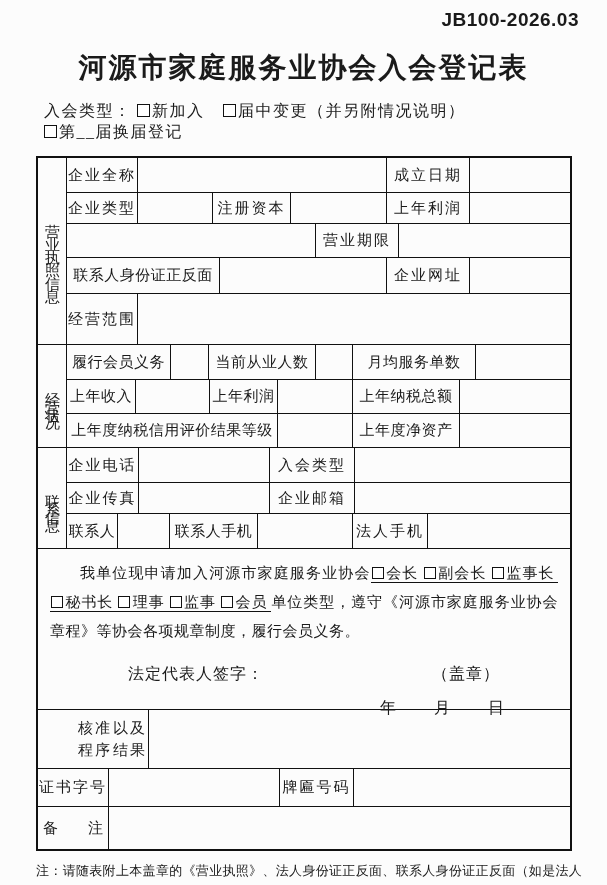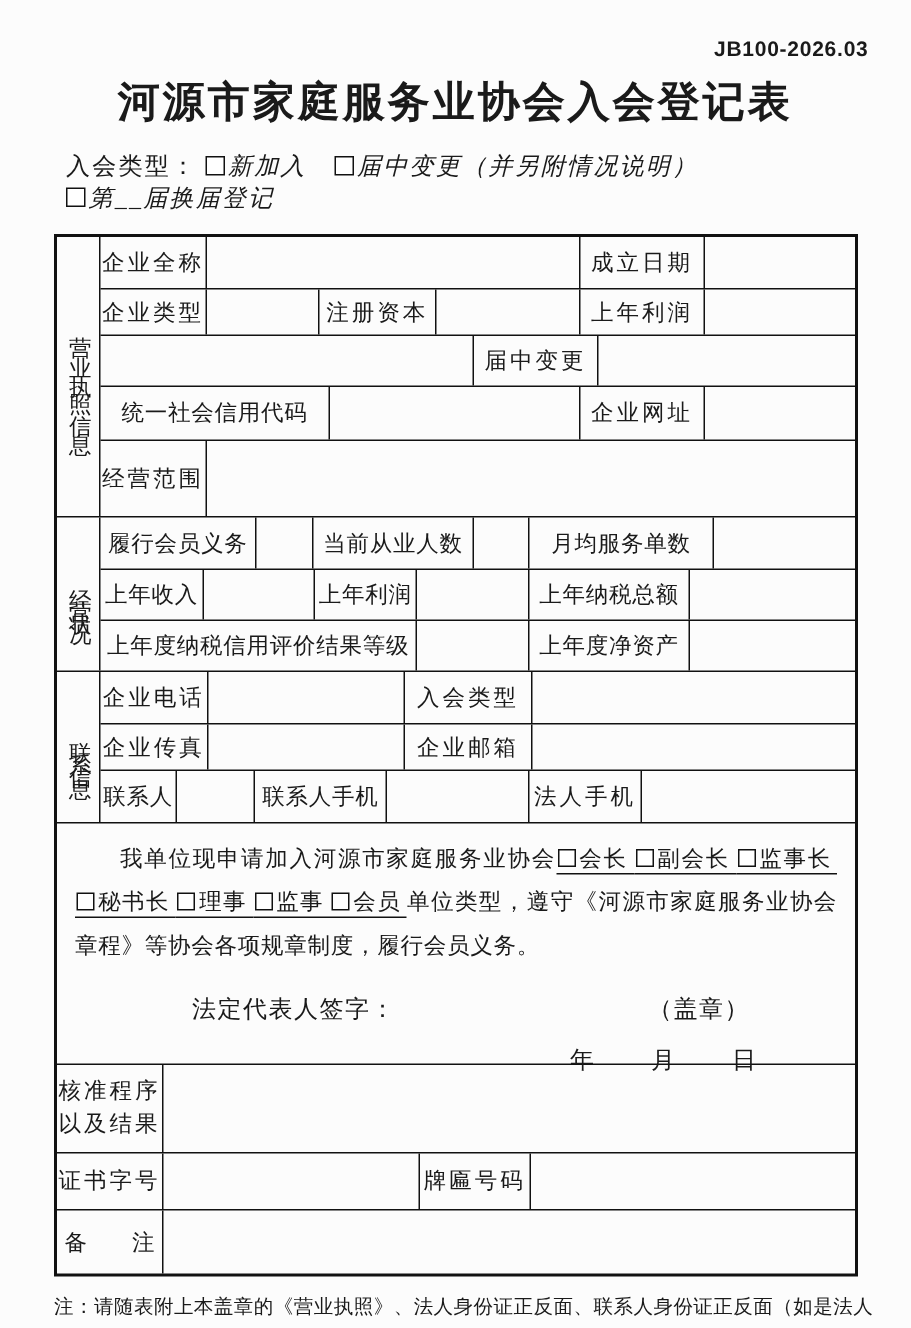--- a/index.html
+++ b/index.html
@@ -1,23 +1,23 @@
 <!DOCTYPE html>
 <html><head>
 <meta charset="utf-8">
 <style>
   html,body{margin:0;padding:0;background:#fbfbfb;}
   .page{position:relative;width:607px;height:885px;background:#fcfcfc;
         font-family:"Liberation Serif", serif;color:#1a1a1a;overflow:hidden;}
-  .doc-code{position:absolute;top:24px;right:28px;font-family:"Liberation Sans",sans-serif;
-        font-size:14px;font-weight:600;letter-spacing:.5px;}
+  .doc-code{position:absolute;top:9px;right:28px;font-family:"Liberation Sans",sans-serif;
+        font-size:19px;font-weight:600;letter-spacing:.5px;}
   .title{margin:0;padding-top:52px;text-align:center;font-size:28px;font-weight:700;
         letter-spacing:2px;font-family:"Liberation Sans",sans-serif;line-height:1.15;}
   .mtype{margin:17px 0 0 44px;font-size:16px;letter-spacing:1.5px;font-weight:500;}
-  .mtype .opt{margin-right:13px;white-space:nowrap;font-style:italic;}
+  .mtype .opt{margin-right:13px;white-space:nowrap;}
   .cb{display:inline-block;width:13px;height:13px;border:1.5px solid #111;
         box-sizing:border-box;background:#fff;vertical-align:-1px;margin-right:2px;}
   .tbl{margin:13px 0 0 36px;width:536px;border:2px solid #111;box-sizing:border-box;
         background:#fcfcfc;}
   .sect{display:flex;border-bottom:1.8px solid #111;}
   .vlabel{width:28px;min-width:28px;border-right:1.5px solid #111;display:flex;
         align-items:center;justify-content:center;writing-mode:vertical-rl;
         text-orientation:upright;font-size:15px;}
   .ls13{letter-spacing:13px;} .ls8{letter-spacing:8px;}
   .rows{flex:1;display:flex;flex-direction:column;min-width:0;}
@@ -32,21 +32,21 @@
   .grow{flex:1;}
   .decl{border-bottom:1.5px solid #111;box-sizing:border-box;height:161px;
         padding:10px 12px 0 12px;font-size:15px;line-height:29px;letter-spacing:.5px;}
   .decl p{margin:0;text-indent:2em;text-align:justify;}
   .role{border-bottom:1.2px solid #111;padding:0 4px 1px 1px;white-space:nowrap;}
   .cb-s{width:12px;height:12px;vertical-align:-1px;}
   .sig-row{display:flex;justify-content:space-between;margin-top:13px;
         padding:0 58px 0 78px;font-size:16px;letter-spacing:1px;}
   .sig-date{text-align:right;padding-right:52px;margin-top:5px;font-size:16px;
         letter-spacing:2px;}
-  .two-line{flex-direction:column;justify-content:center;line-height:22px;}
+  .two-line{justify-content:center;line-height:22px;margin-left:40px;}
   .notes{margin:9px 0 0 36px;width:546px;font-size:13px;line-height:22px;
         letter-spacing:.2px;text-align:justify;}
 </style>
 </head>
 <body>
 
 <div class="page">
 
   <div class="doc-code">JB100-2026.03</div>
 
@@ -73,25 +73,25 @@
         <div class="row" style="height:31px">
           <div class="cell" style="width:71px">企业类型</div>
           <div class="cell val" style="width:75px"></div>
           <div class="cell" style="width:78px">注册资本</div>
           <div class="cell val" style="width:96px"></div>
           <div class="cell" style="width:83px">上年利润</div>
           <div class="cell val grow"></div>
         </div>
         <div class="row" style="height:34px">
           <div class="cell val" style="width:249px"></div>
-          <div class="cell" style="width:83px">届中变更</div>
+          <div class="cell" style="width:83px">营业期限</div>
           <div class="cell val grow"></div>
         </div>
         <div class="row" style="height:36px">
-          <div class="cell tight" style="width:153px">统一社会信用代码</div>
+          <div class="cell tight" style="width:153px">联系人身份证正反面</div>
           <div class="cell val" style="width:167px"></div>
           <div class="cell" style="width:83px">企业网址</div>
           <div class="cell val grow"></div>
         </div>
         <div class="row" style="height:50px">
           <div class="cell" style="width:71px">经营范围</div>
           <div class="cell val grow"></div>
         </div>
       </div>
     </div>

